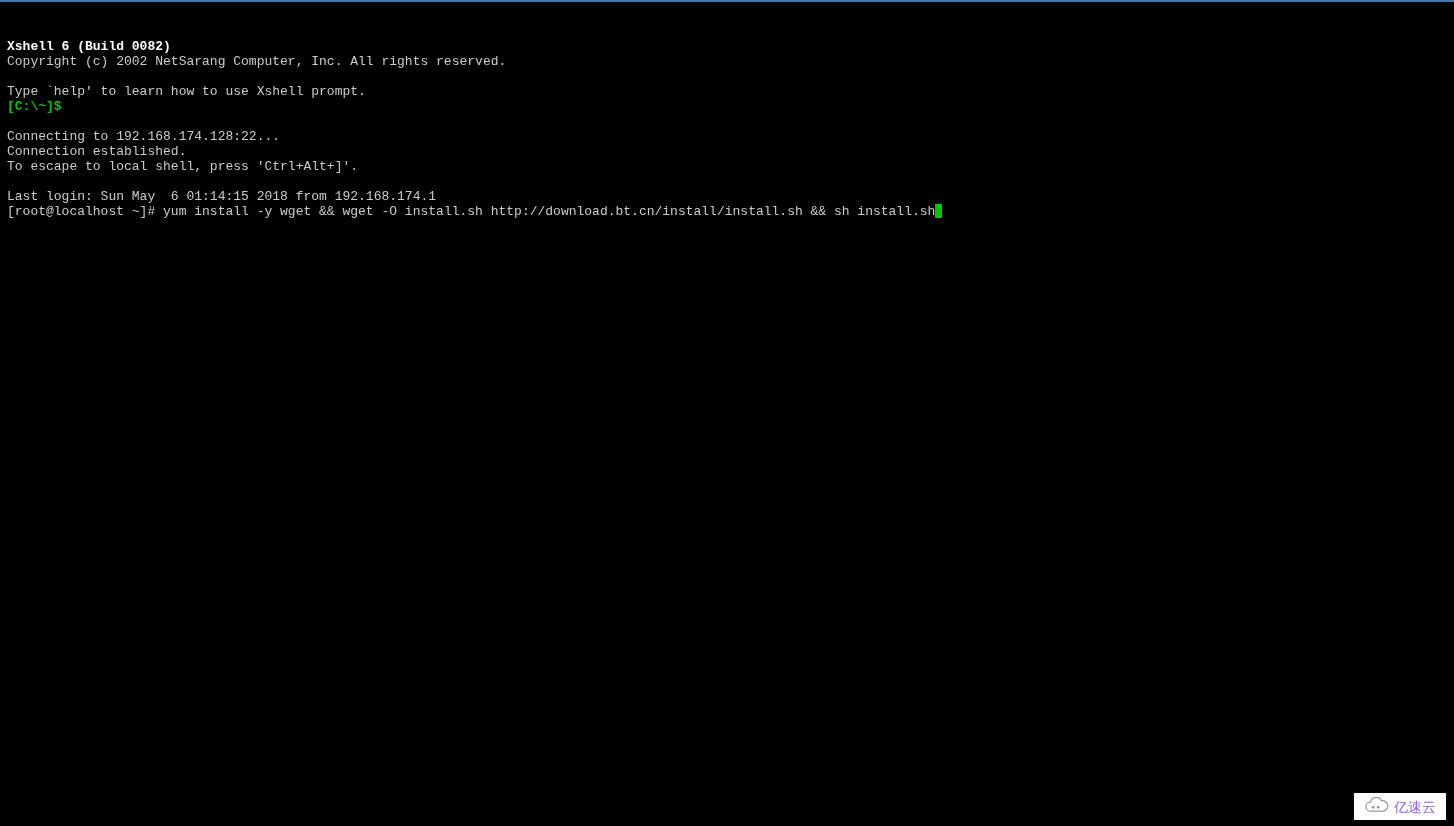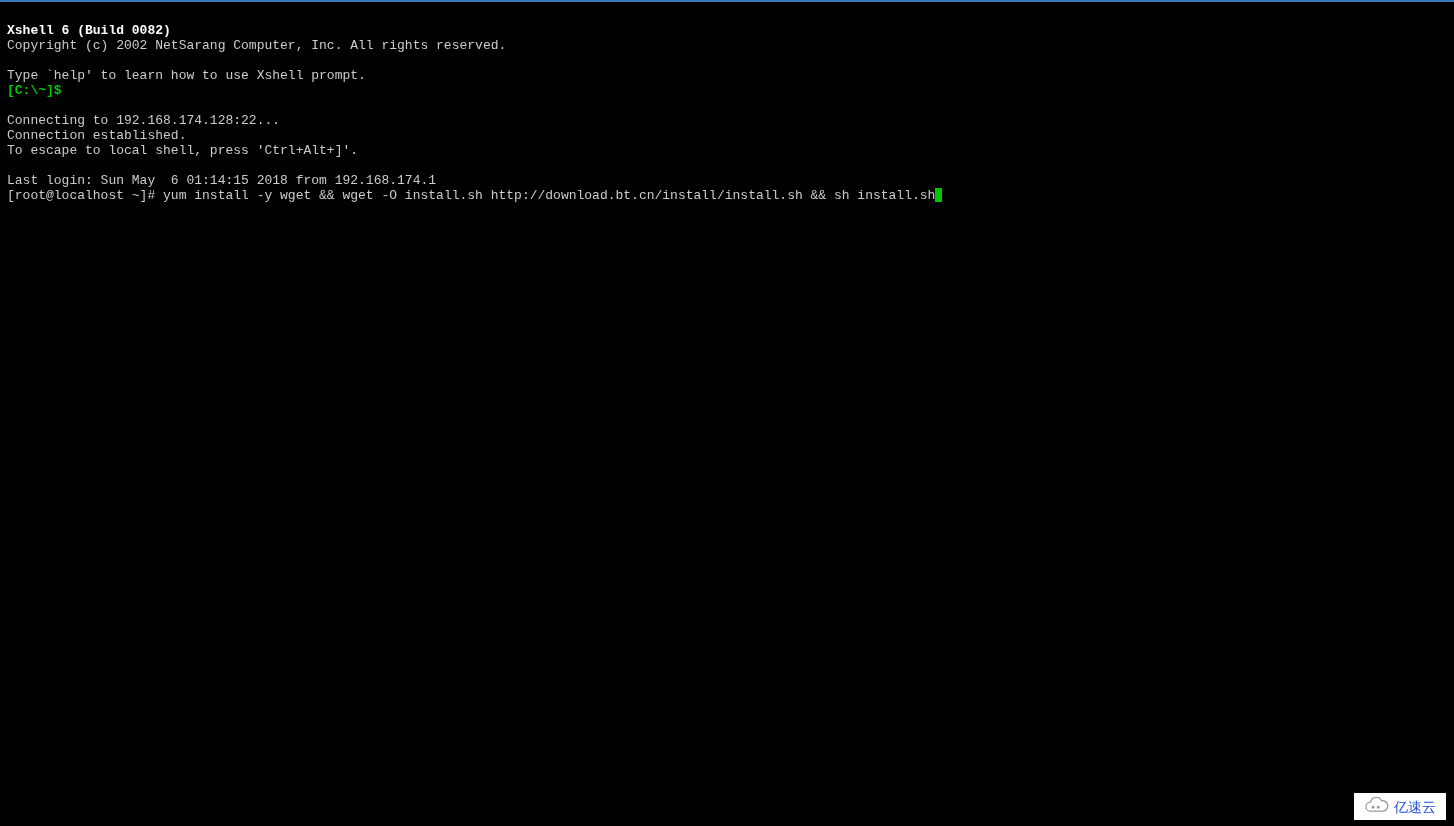--- a/index.html
+++ b/index.html
@@ -15,20 +15,21 @@
       font-size: 13px;
       line-height: 15px;
       color: #cccccc;
       overflow: hidden;
       position: relative;
       border-top: 2px solid #3a7ab8;
     }
     .terminal {
       padding: 6px 7px;
       white-space: pre;
+      margin-top: 16px;
     }
     .bold-white {
       color: #ffffff;
       font-weight: bold;
     }
     .normal {
       color: #cccccc;
     }
     .green {
       color: #00c800;
@@ -44,21 +45,21 @@
     }
     .watermark {
       position: absolute;
       right: 8px;
       bottom: 6px;
       background: #ffffff;
       padding: 4px 10px 2px 10px;
       display: flex;
       align-items: center;
       gap: 4px;
-      color: #1d4ed8;
+      color: #8b5cf6;
       font-family: "Microsoft YaHei", sans-serif;
       font-size: 14px;
     }
     .watermark svg {
       width: 26px;
       height: 18px;
     }
   </style>
 </head>
 <body>

